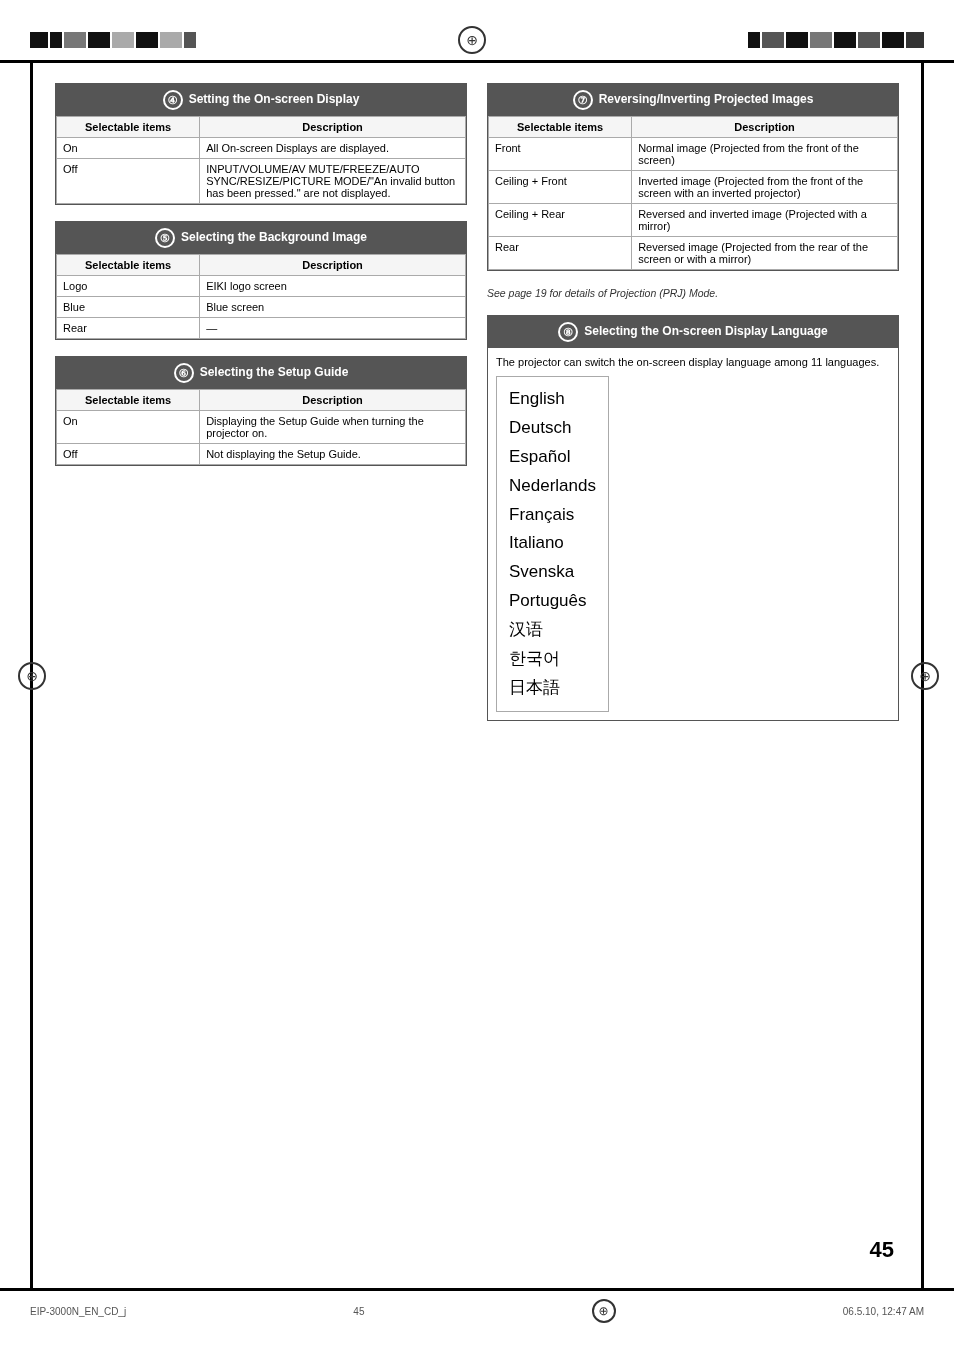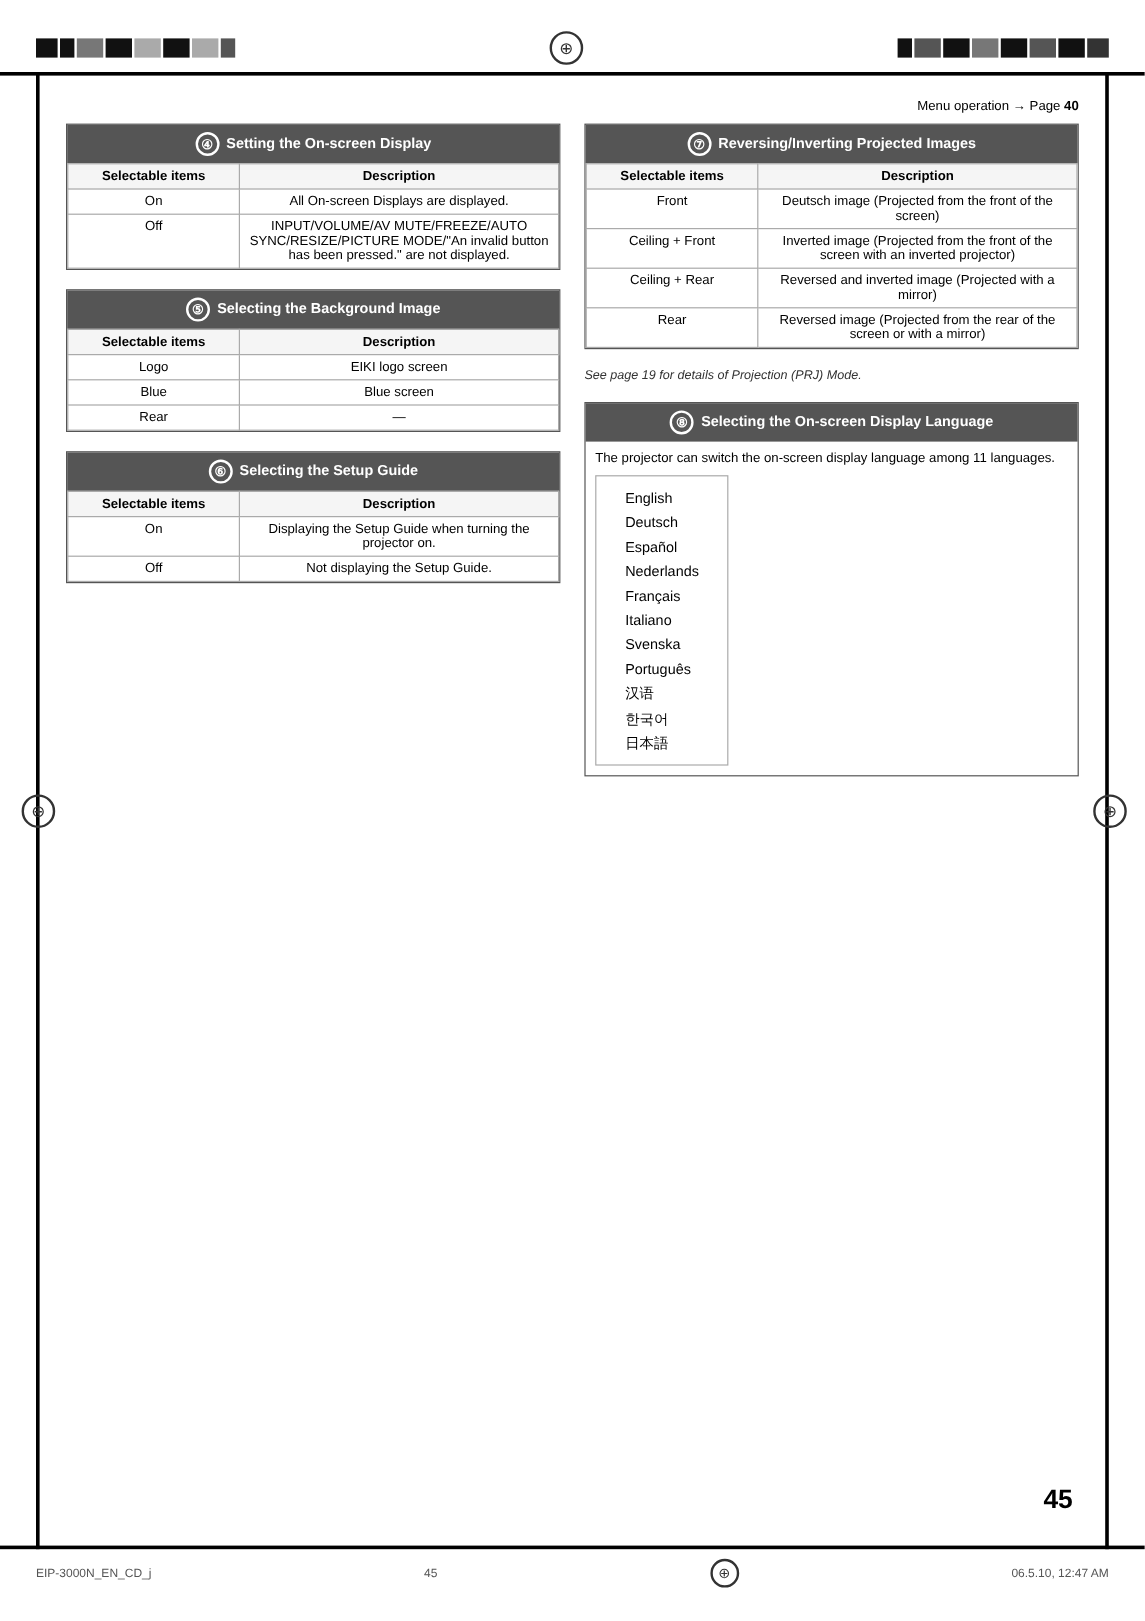--- a/index.html
+++ b/index.html
@@ -165,42 +165,41 @@
       background: #f5f5f5;
       font-weight: bold;
       font-size: 11px;
     }
 
     .data-table td {
       border: 1px solid #aaa;
       padding: 4px 6px;
       vertical-align: top;
       font-size: 11px;
-      text-align: center;
     }
 
     .data-table td:first-child {
       width: 35%;
     }
 
     
     .page-number {
       text-align: right;
       font-size: 22px;
       font-weight: bold;
       margin-bottom: 10px;
     }
 
     
     .lang-box {
       border: 1px solid #aaa;
       display: inline-block;
-      padding: 8px 24px;
+      padding: 8px 12px;
       line-height: 1.7;
-      font-size: 12px;
+      font-size: 17px;
       margin-top: 8px;
     }
 
     .section-note {
       font-size: 10.5px;
       margin-top: 6px;
       color: #333;
       font-style: italic;
     }
 
@@ -254,26 +253,20 @@
 <div style="position:absolute; left:8px; top:50%; transform:translateY(-50%);">
   <div class="compass-icon">⊕</div>
 </div>
 
 <div style="position:absolute; right:5px; top:50%; transform:translateY(-50%);">
   <div class="compass-icon">⊕</div>
 </div>
 
 <div class="content">
 
-  <div class="menu-ref">
-    <span>Menu operation</span>
-    <span>→</span>
-    <span>Page</span>
-    <strong>40</strong>
-  </div>
 
   <div class="two-col">
 
     <div class="col-left">
 
       <div class="section-box">
         <div class="section-header">
           <span class="section-number">④</span>
           <span class="section-header-text">Setting the On-screen Display</span>
         </div>
@@ -363,21 +356,21 @@
         <table class="data-table">
           <thead>
             <tr>
               <th>Selectable items</th>
               <th>Description</th>
             </tr>
           </thead>
           <tbody id="section7-body">
               <tr>
                 <td>Front</td>
-                <td>Deutsch image (Projected from the front of the screen)</td>
+                <td>Normal image (Projected from the front of the screen)</td>
               </tr>
               <tr>
                 <td>Ceiling + Front</td>
                 <td>Inverted image (Projected from the front of the screen with an inverted projector)</td>
               </tr>
               <tr>
                 <td>Ceiling + Rear</td>
                 <td>Reversed and inverted image (Projected with a mirror)</td>
               </tr>
               <tr>

